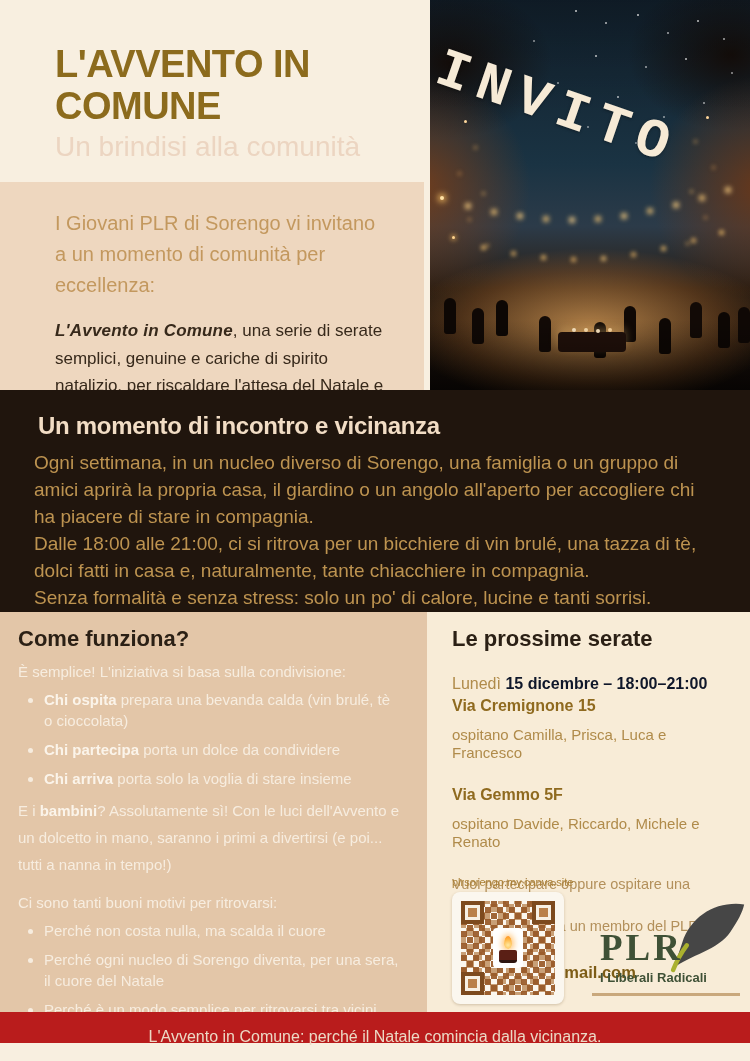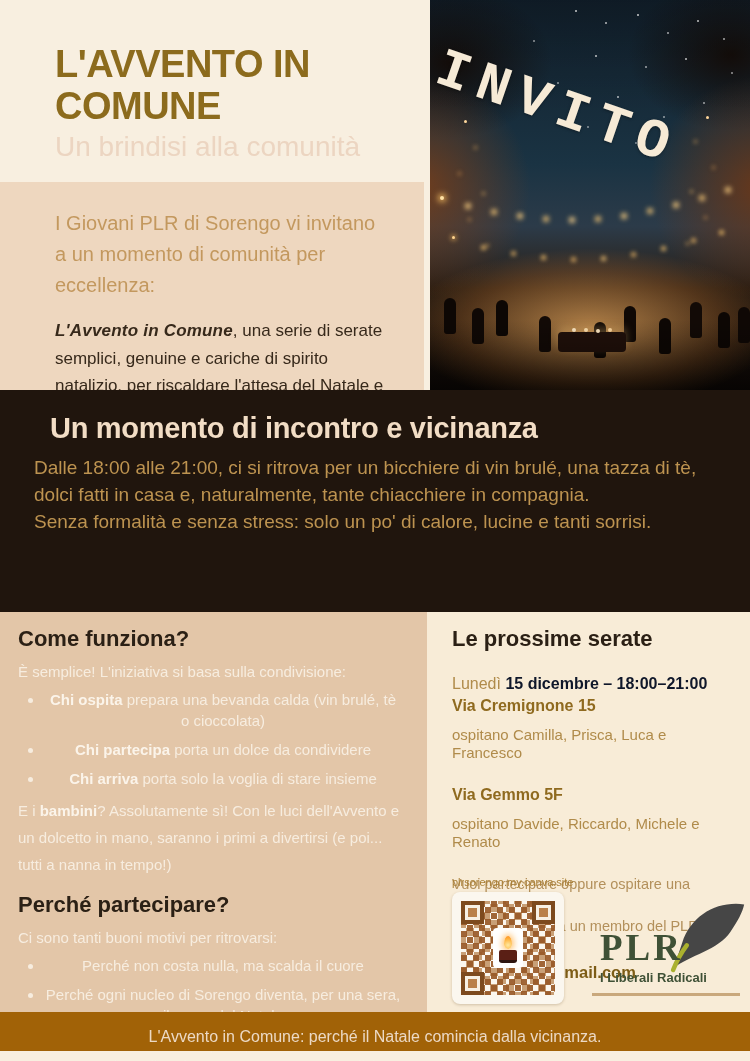--- a/index.html
+++ b/index.html
@@ -72,29 +72,29 @@
     background:#ffe9c4;box-shadow:12px 0 #ffe0ae,24px 1px #ffe9c4,36px 0 #ffd9a0;}
   .photo .shade{position:absolute;inset:0;background:linear-gradient(180deg,rgba(0,0,0,.15) 0%,rgba(0,0,0,0) 30%,rgba(0,0,0,0) 82%,rgba(0,0,0,.45) 100%);}
   .invito{position:absolute;left:18px;top:38px;transform:rotate(19deg);transform-origin:0 0;
     font-family:"Liberation Mono","DejaVu Sans Mono",monospace;font-weight:bold;
     font-size:55px;letter-spacing:9px;color:#f6ead6;white-space:nowrap;
     text-shadow:0 1px 3px rgba(0,0,0,.35);}
 
   
   .band{position:absolute;left:0;top:390px;width:750px;height:222px;background:#20150d;
     padding:22px 34px 0 34px;box-sizing:border-box;}
-  .band h2{margin:0 0 10px 16px;font-size:29px;font-weight:bold;color:#f2ddc5;letter-spacing:-0.3px;}
+  .band h2{margin:0 0 10px 4px;font-size:24px;font-weight:bold;color:#f2ddc5;letter-spacing:-0.3px;}
   .band p{margin:0;font-size:19px;line-height:1.42;color:#bd9350;}
 
   
   .col-left{position:absolute;left:0;top:612px;width:427px;height:400px;background:#e3c6a8;
     padding:14px 18px 0 18px;box-sizing:border-box;}
   .col-left h3{margin:0 0 9px 0;font-size:22px;font-weight:bold;color:#2b2015;}
   .col-left p{margin:0 0 6px 0;font-size:15px;line-height:1.45;color:rgba(248,240,228,.92);}
-  .col-left ul{margin:2px 7px 6px 0;padding:0 0 0 26px;text-align:center;}
+  .col-left ul{margin:2px 7px 6px 0;padding:0 0 0 26px;}
   .col-left li{margin:0 0 8px 0;font-size:15px;line-height:1.4;color:rgba(248,240,228,.92);}
   .col-left li::marker{color:rgba(248,240,228,.92);}
   .col-left b{color:rgba(252,246,236,.97);}
   .col-left .kids{margin:4px 0 14px 0;line-height:1.8;}
   .why-title{margin-top:10px !important;}
 
   .col-right{position:absolute;left:427px;top:612px;width:323px;height:400px;background:#f8ecd7;
     padding:14px 20px 0 25px;box-sizing:border-box;}
   .col-right h3{margin:0 0 22px 0;font-size:22px;font-weight:bold;color:#2b2015;}
   .event{margin:0 0 22px 0;font-size:16px;line-height:1.24;}
@@ -128,21 +128,21 @@
     border-bottom:3px solid #2c1510;}
 
   .logo{position:absolute;left:165px;top:288px;width:148px;height:100px;}
   .logo-plr{position:absolute;left:8px;top:26px;font-family:"Liberation Serif",serif;
     font-weight:bold;font-size:37px;color:#3f5136;letter-spacing:3px;}
   .logo-tag{position:absolute;left:8px;top:70px;font-size:13px;font-weight:bold;color:#3f5136;}
   .logo-line{position:absolute;left:0;bottom:4px;width:148px;height:3px;background:#c9a87c;}
   .logo-feather{position:absolute;right:-6px;top:-2px;width:82px;height:82px;}
 
   
-  .footer{position:absolute;left:0;top:1012px;width:750px;height:39px;background:#a16207;}
+  .footer{position:absolute;left:0;top:1012px;width:750px;height:31px;background:#b91c1c;}
   .footer p{margin:0;line-height:49px;text-align:center;font-size:16px;color:#ecd9c5;}
 </style>
 </head>
 <body>
 
 <div class="page">
 
   <header class="hero">
     <h1>L'AVVENTO IN COMUNE</h1>
     <div class="subtitle">Un brindisi alla comunità</div>
@@ -162,34 +162,34 @@
     <span class="person"></span>
     <span class="table">
         <i></i>
       </span>
     <span class="shade"></span>
     <div class="invito">INVITO</div>
   </div>
 
   <section class="band">
     <h2>Un momento di incontro e vicinanza</h2>
+    <p>Ogni settimana, in un nucleo diverso di Sorengo, una famiglia o un gruppo di amici aprirà la propria casa, il giardino o un angolo all'aperto per accogliere chi ha piacere di stare in compagnia.</p>
     <p>Dalle 18:00 alle 21:00, ci si ritrova per un bicchiere di vin brulé, una tazza di tè, dolci fatti in casa e, naturalmente, tante chiacchiere in compagnia.</p>
     <p>Senza formalità e senza stress: solo un po' di calore, lucine e tanti sorrisi.</p>
   </section>
 
   <section class="col-left">
     <h3>Come funziona?</h3>
     <p>È semplice! L'iniziativa si basa sulla condivisione:</p>
     <ul>
       <li><b>Chi ospita</b><span> prepara una bevanda calda (vin brulé, tè o cioccolata)</span></li>
       <li><b>Chi partecipa</b><span> porta un dolce da condividere</span></li>
       <li><b>Chi arriva</b><span> porta solo la voglia di stare insieme</span></li>
     </ul>
     <p class="kids"><span>E i </span><b>bambini</b><span>? Assolutamente sì! Con le luci dell'Avvento e un dolcetto in mano, saranno i primi a divertirsi (e poi... tutti a nanna in tempo!)</span></p>
-    <h3 class="why-title">Perché partecipare?</h3>
     <p>Ci sono tanti buoni motivi per ritrovarsi:</p>
     <ul>
       <li>Perché non costa nulla, ma scalda il cuore</li>
       <li>Perché ogni nucleo di Sorengo diventa, per una sera, il cuore del Natale</li>
       <li>Perché è un modo semplice per ritrovarsi tra vicini, conoscersi meglio e far nascere una nuova tradizione</li>
 
     </ul>
   </section>
 
   <section class="col-right">

